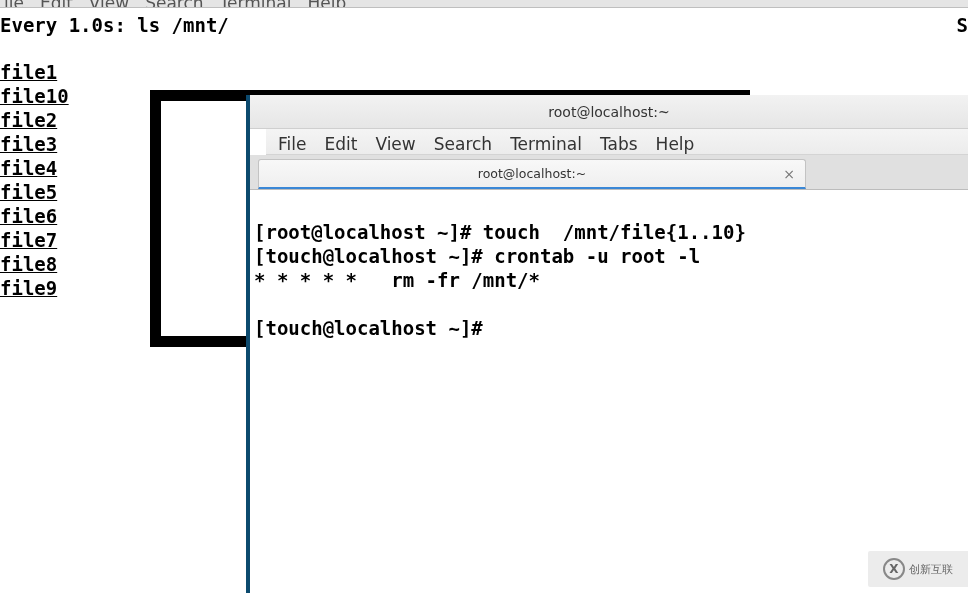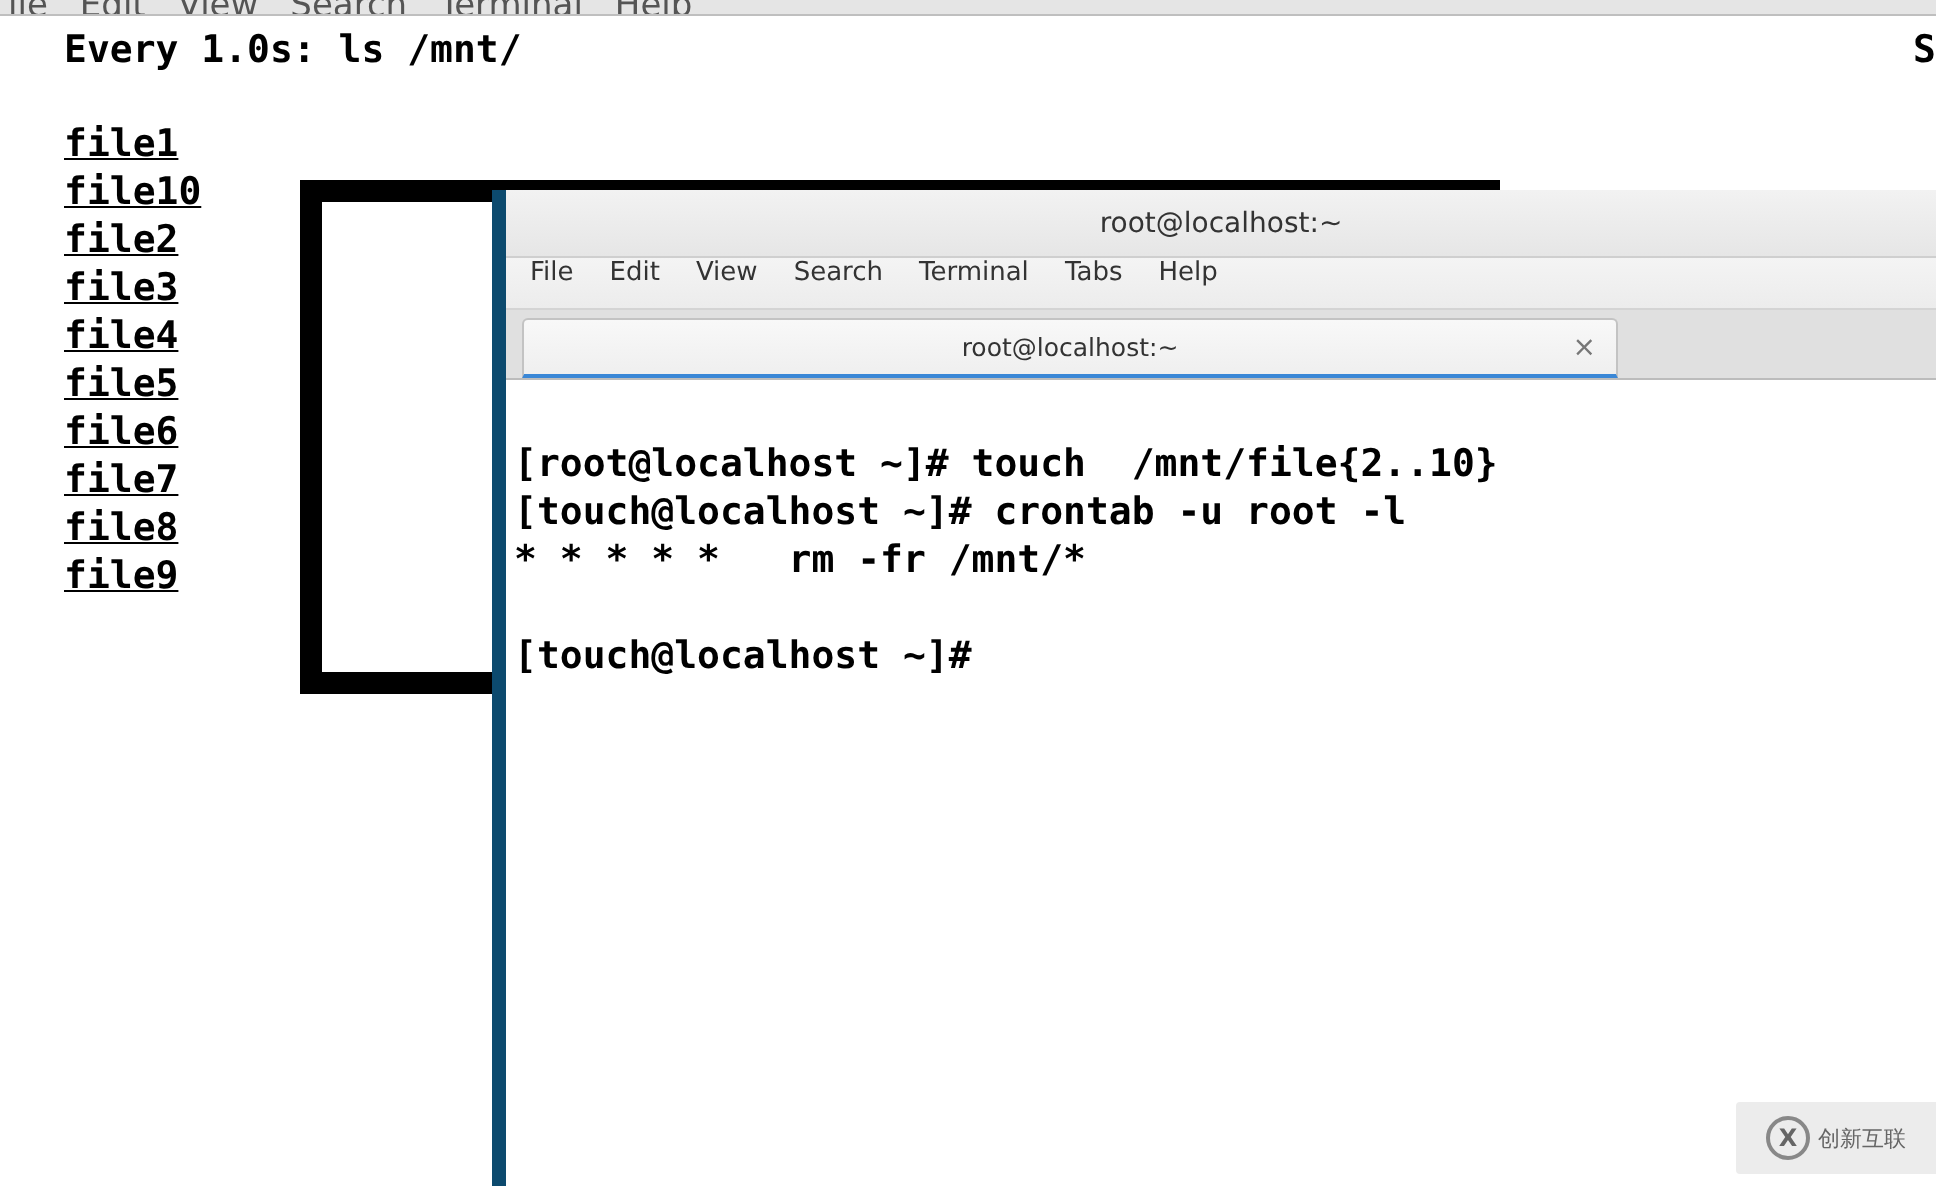--- a/index.html
+++ b/index.html
@@ -1,17 +1,17 @@
 <!DOCTYPE html>
 <html><head>
 <meta charset="utf-8">
 <style>
   * { box-sizing: border-box; margin: 0; padding: 0; }
   html, body { width: 968px; height: 593px; overflow: hidden; font-family: "DejaVu Sans", "Liberation Sans", sans-serif; background: #ffffff; }
-  .mono { font-family: "DejaVu Sans Mono", "Liberation Mono", monospace; padding-left: 32px; }
+  .mono { font-family: "DejaVu Sans Mono", "Liberation Mono", monospace; }
 
   
   .bg-menubar {
     position: absolute; left: 0; right: 0; top: 0; height: 8px;
     background: #e5e5e5;
     border-bottom: 1px solid #bfbfbf;
     font-size: 17px; color: #555;
     display: flex; align-items: flex-end; gap: 16px; padding-left: 4px;
     overflow: hidden;
   }
@@ -32,37 +32,37 @@
   
   .black-box {
     position: absolute; left: 150px; top: 90px; width: 600px; height: 257px;
     background: #fff; border: 11px solid #000;
   }
 
   
   .fg-window {
     position: absolute; left: 246px; top: 95px; right: 0; height: 498px;
     background: #ffffff;
-    border-left: 7px solid #0c4a6e;
+    border-left: 4px solid #0c4a6e;
     display: flex; flex-direction: column;
   }
   .fg-titlebar {
     height: 34px;
     background: linear-gradient(#f2f2f2, #e6e6e6);
     border-bottom: 1px solid #cfcfcf;
     display: flex; align-items: center; justify-content: center;
     font-size: 14px; color: #333; font-weight: 500;
     position: relative;
   }
   .fg-menubar {
     height: 26px;
     background: linear-gradient(#f4f4f4, #ececec);
     border-bottom: 1px solid #d4d4d4;
-    display: flex; align-items: flex-start; gap: 18px; padding-left: 12px;
-    font-size: 13px; color: #333;
+    display: flex; align-items: flex-end; gap: 18px; padding-left: 12px;
+    font-size: 17px; color: #333; margin-left: 16px;
   }
   .fg-menubar > div { cursor: default; }
   .fg-tabbar {
     height: 35px;
     background: #e0e0e0;
     border-bottom: 1px solid #bcbcbc;
     display: flex; align-items: stretch;
     position: relative;
   }
   .fg-tab {
@@ -149,21 +149,21 @@
     <div>Tabs</div>
     <div>Help</div>
   </div>
   <div class="fg-tabbar">
     <div class="fg-tab">
       <span>root@localhost:~</span>
       <span class="fg-tab-close">×</span>
     </div>
   </div>
   <div class="fg-term mono">
-<span>[root@localhost ~]# touch  /mnt/file{2..10}</span>
+<span>[root@localhost ~]# touch  /mnt/file{1..10}</span>
 <span>[touch@localhost ~]# crontab -u root -l</span>
 <span>* * * * *   rm -fr /mnt/*</span>
 <span></span>
 <span>[touch@localhost ~]# </span>
   </div>
 </div>
 
 <div class="watermark">
   <div class="logo-circle">X</div>
   <span>创新互联</span>

